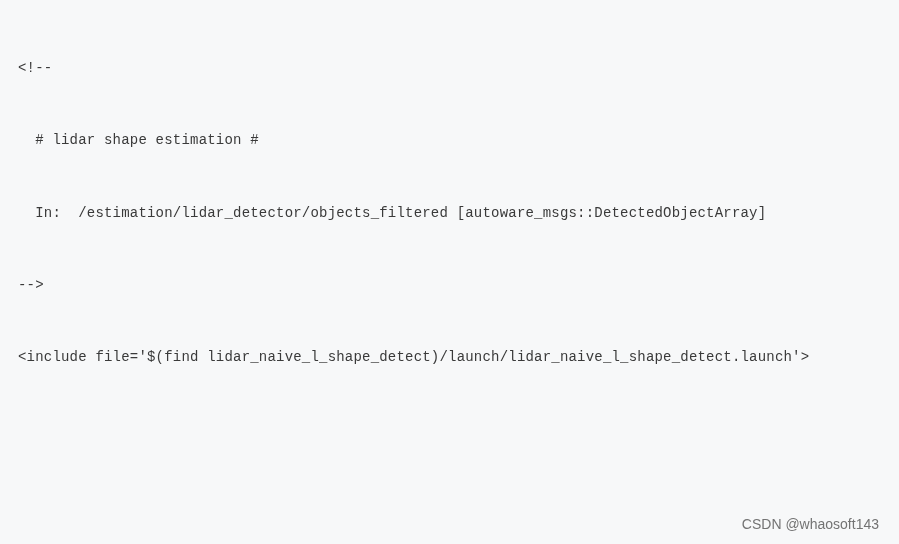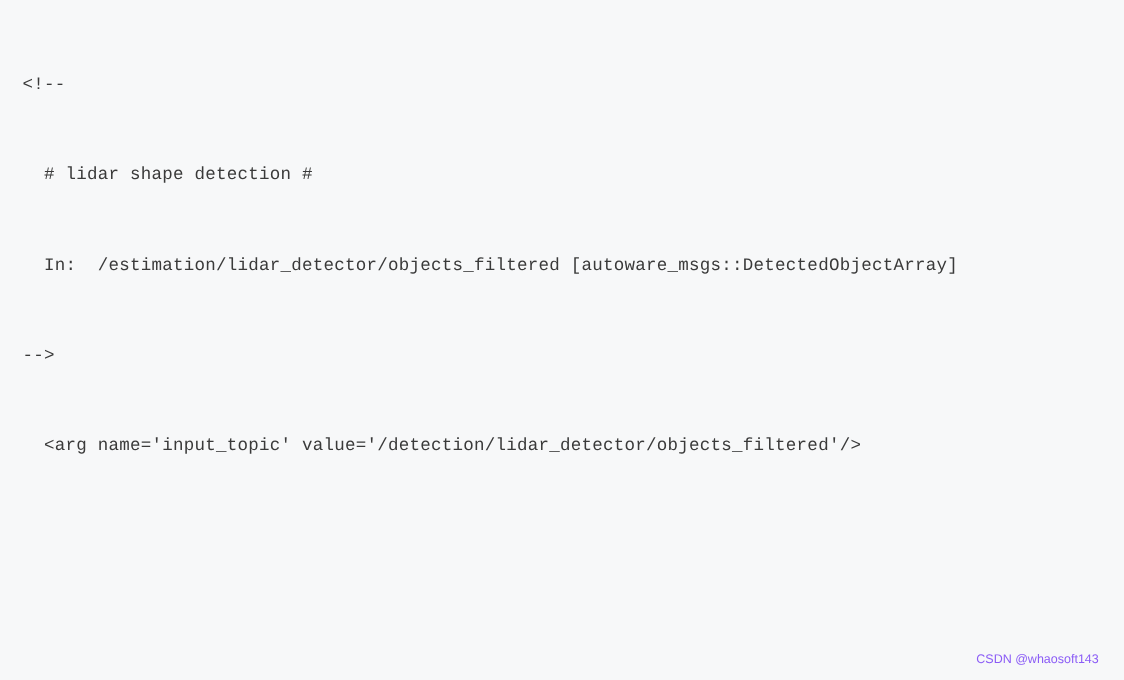--- a/index.html
+++ b/index.html
@@ -20,35 +20,35 @@
       overflow: hidden;
     }
     .code-block {
       white-space: pre;
       letter-spacing: 0.2px;
     }
     .watermark {
       position: absolute;
       bottom: 8px;
       right: 20px;
-      color: #8b5cf6;
+      color: #737373;
       font-family: Arial, sans-serif;
-      font-size: 10px;
+      font-size: 14px;
       letter-spacing: 0;
     }
   </style>
 </head>
 <body>
 
 <div class="code-block">
   <div>&lt;!--</div>
-  <div>  # lidar shape detection #</div>
+  <div>  # lidar shape estimation #</div>
   <div>  In:  /estimation/lidar_detector/objects_filtered [autoware_msgs::DetectedObjectArray]</div>
   <div>--&gt;</div>
-  <div>  &lt;arg name='input_topic' value='/detection/lidar_detector/objects_filtered'/&gt;</div>
+  <div>&lt;include file='$(find lidar_naive_l_shape_detect)/launch/lidar_naive_l_shape_detect.launch'&gt;</div>
   
   
   
   <div></div>
   
   
   
   
   
   

